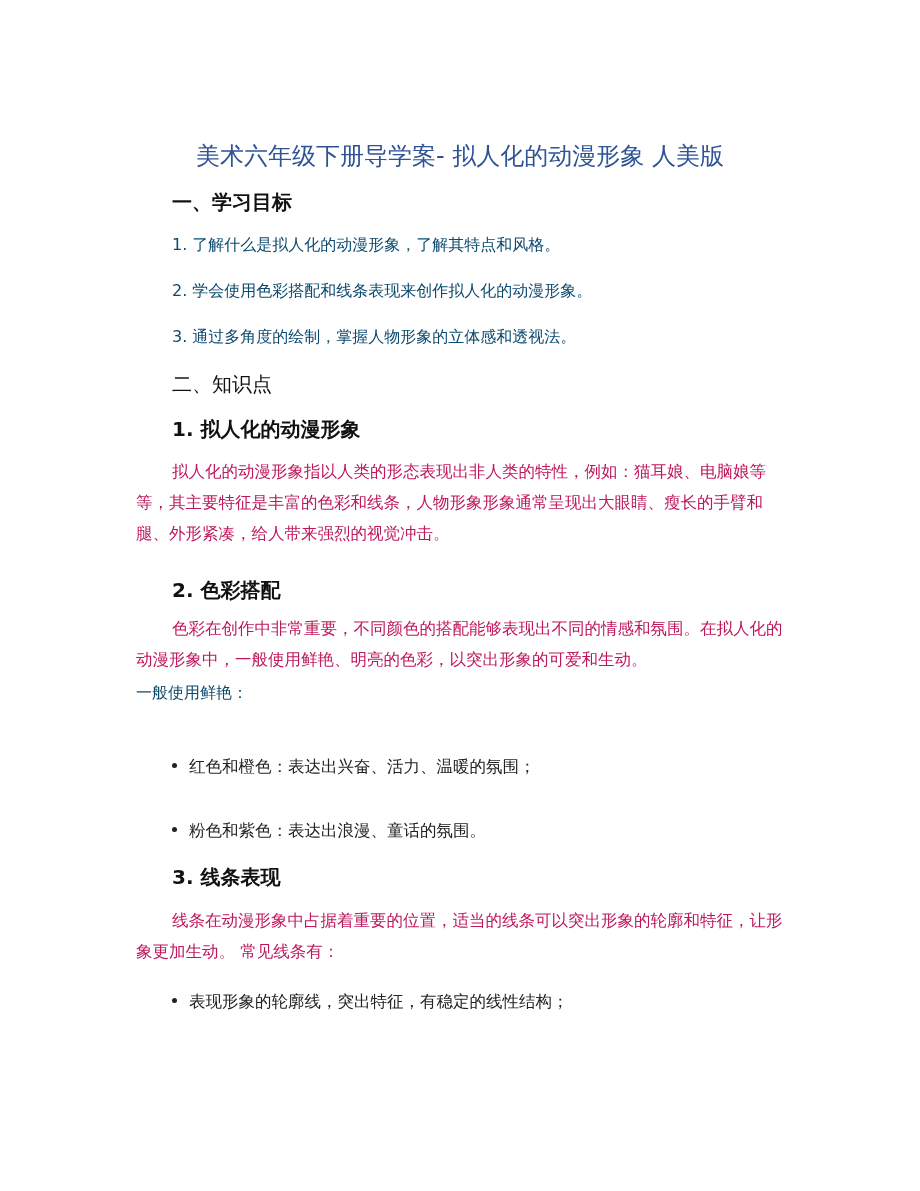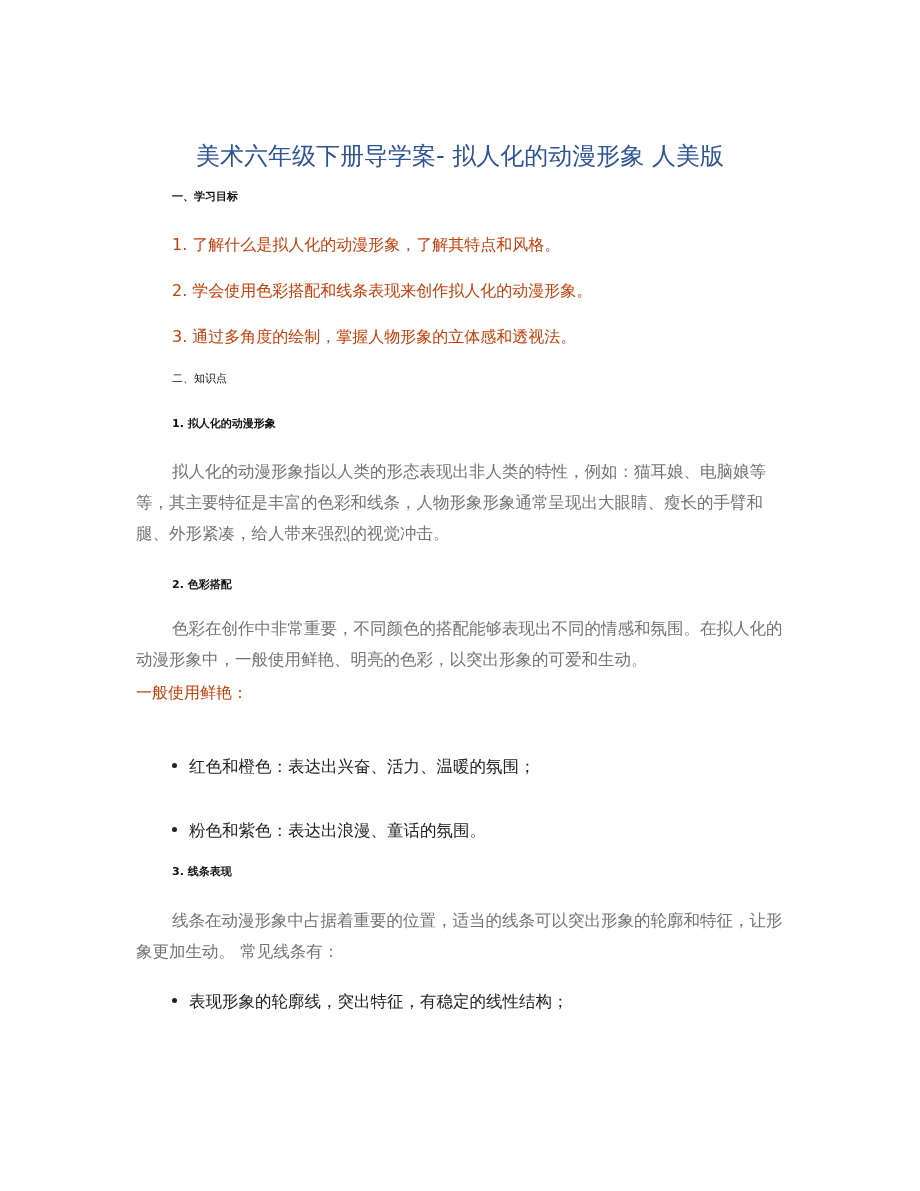--- a/index.html
+++ b/index.html
@@ -1,24 +1,24 @@
 <!DOCTYPE html>
 <html><head>
   <meta charset="utf-8">
   <style>
     html, body { margin: 0; padding: 0; background: #ffffff; }
     body { width: 920px; height: 1191px; position: relative; overflow: hidden;
            font-family: "DejaVu Sans", "Liberation Sans", sans-serif; color: #1a1a1a; }
     .page { position: absolute; left: 0; top: 0; width: 920px; height: 859px; }
     .title { position: absolute; left: 0; right: 0; top: 140px; text-align: center;
              font-size: 24px; color: #2f5496; letter-spacing: 0px; }
-    .h { position: absolute; left: 172px; font-size: 11px; font-weight: bold; color: #111; }
-    .p { position: absolute; font-size: 16px; color: #c2410c; white-space: nowrap; }
+    .h { position: absolute; left: 172px; font-size: 20px; font-weight: bold; color: #111; }
+    .p { position: absolute; font-size: 16px; color: #0c4a6e; white-space: nowrap; }
     .body-text { position: absolute; left: 136px; width: 650px; font-family: "DejaVu Serif", "Liberation Serif", serif;
-                 font-size: 16.5px; line-height: 31px; color: #737373; }
+                 font-size: 16.5px; line-height: 31px; color: #be185d; }
     .body-text .indent { display: inline-block; width: 36px; }
     .li { position: absolute; left: 172px; font-family: "DejaVu Serif", "Liberation Serif", serif; font-size: 16.5px; color: #222; white-space: nowrap; }
     .li .dot { display: inline-block; width: 5px; height: 5px; border-radius: 50%; background: #222; margin-right: 12px; vertical-align: middle; position: relative; top: -2px; }
   </style>
 </head>
 <body>
 
 <div class="page">
 
   <div class="title">美术六年级下册导学案- 拟人化的动漫形象 人美版</div>

